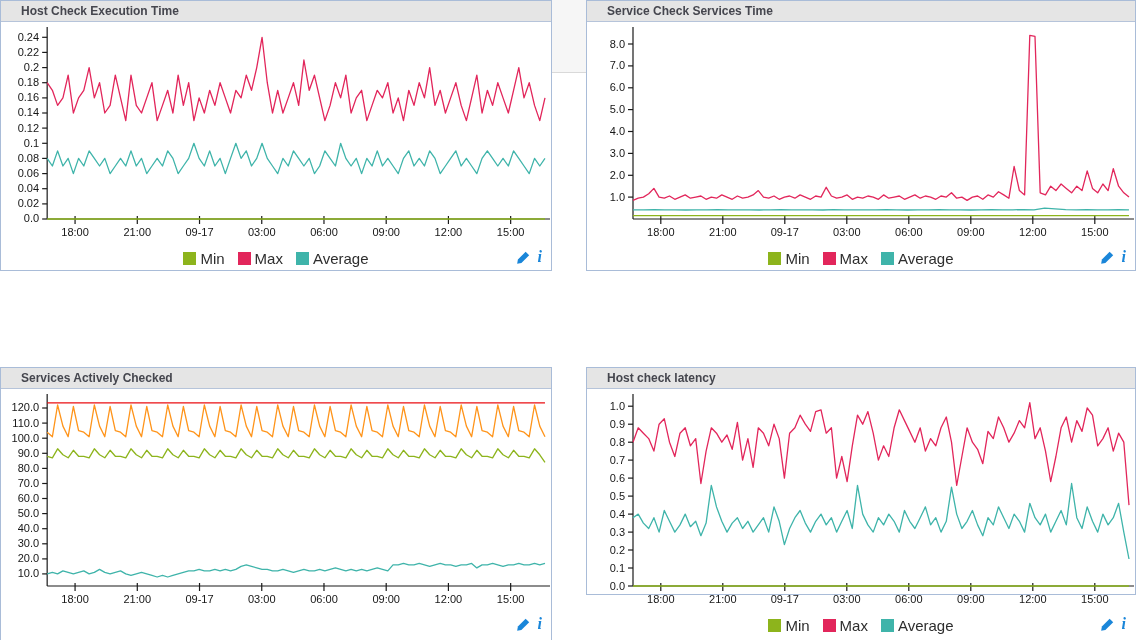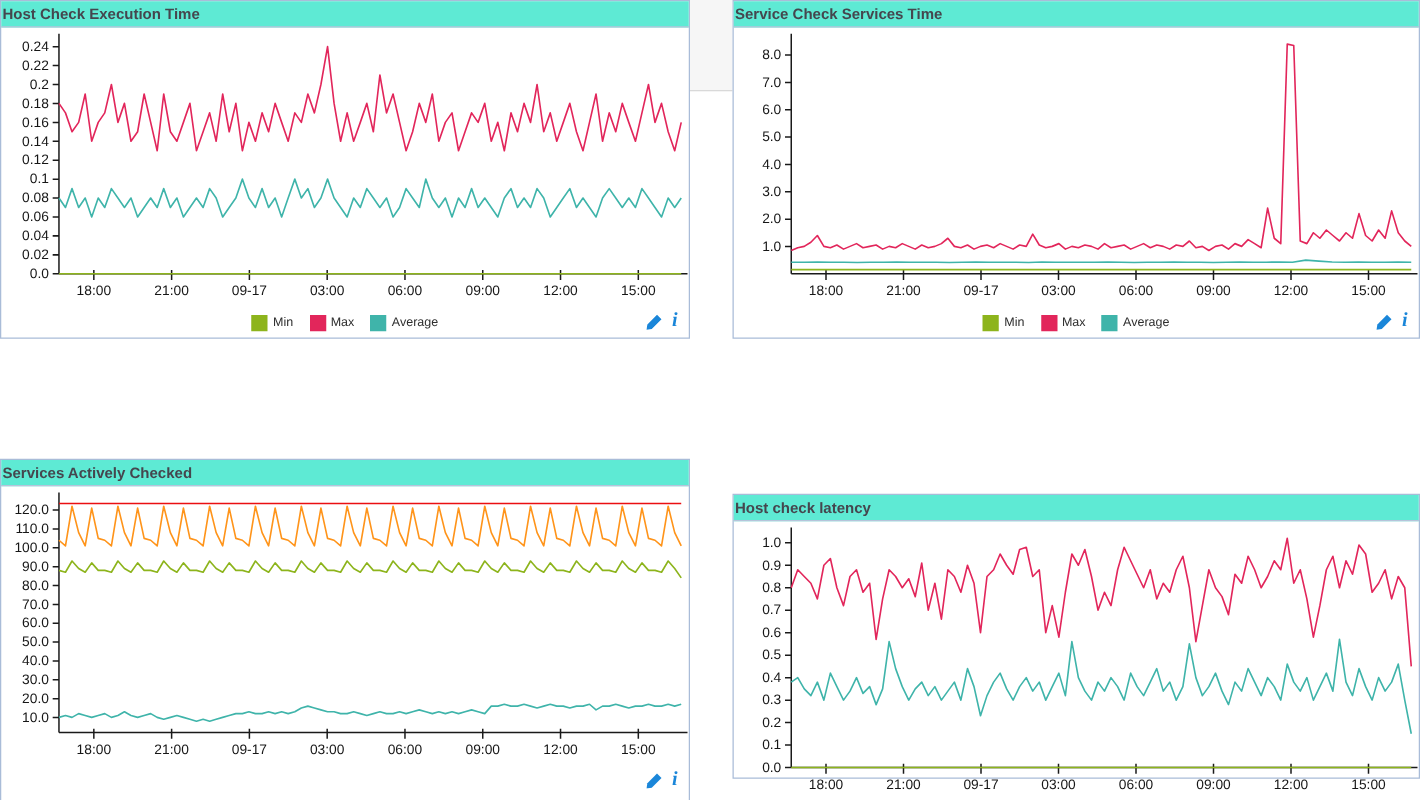--- a/index.html
+++ b/index.html
@@ -18,31 +18,31 @@
               padding:0 9px;font-size:13px;color:#333;cursor:pointer;position:relative;}
   .select-arrow{position:absolute;right:9px;top:10px;width:0;height:0;
                 border-left:5px solid transparent;border-right:5px solid transparent;
                 border-top:6px solid #666;}
 
   
   .panel{position:absolute;background:#ffffff;border:1px solid #a9bcd8;box-sizing:border-box;}
   .panel.p0{left:0;  top:90;  width:552px;height:271px;}
   .panel.p1{left:586px;top:90; width:550px;height:271px;}
   .panel.p2{left:0;  top:367px;width:552px;height:280px;}
-  .panel.p3{left:586px;top:367px;width:550px;height:228px;margin-top:28px;}
-  .panel-header{height:20px;line-height:20px;background:#5eead4;border-bottom:1px solid #b6c4da;
-                font-size:12px;font-weight:bold;color:#45464e;padding-left:1px;
+  .panel.p3{left:586px;top:367px;width:550px;height:228px;}
+  .panel-header{height:20px;line-height:20px;background:#e5e5e5;border-bottom:1px solid #b6c4da;
+                font-size:12px;font-weight:bold;color:#45464e;padding-left:20px;
                 white-space:nowrap;overflow:hidden;}
   .chart-svg{display:block;width:100%;height:225px;}
   svg text{font-family:"Liberation Sans",sans-serif;font-size:11px;fill:#161616;}
   .panel-footer{position:relative;height:23px;display:flex;align-items:center;justify-content:center;}
   .legend{display:flex;align-items:center;gap:13px;}
   .legend-item{display:flex;align-items:center;gap:4px;cursor:pointer;}
   .swatch{width:13px;height:13px;display:inline-block;}
-  .legend-label{font-size:10px;color:#2e2e2e;}
+  .legend-label{font-size:15px;color:#2e2e2e;}
   .footer-icons{position:absolute;right:9px;top:3px;display:flex;align-items:center;gap:8px;}
   .icon-btn{cursor:pointer;display:flex;align-items:center;}
   .info-glyph{font-family:"Liberation Serif",serif;font-style:italic;font-weight:bold;
               font-size:16px;color:#1a86d9;line-height:14px;}
 </style>
 </head>
 <body>
 
 <div class="topbar">
   <div class="filter-group left">

